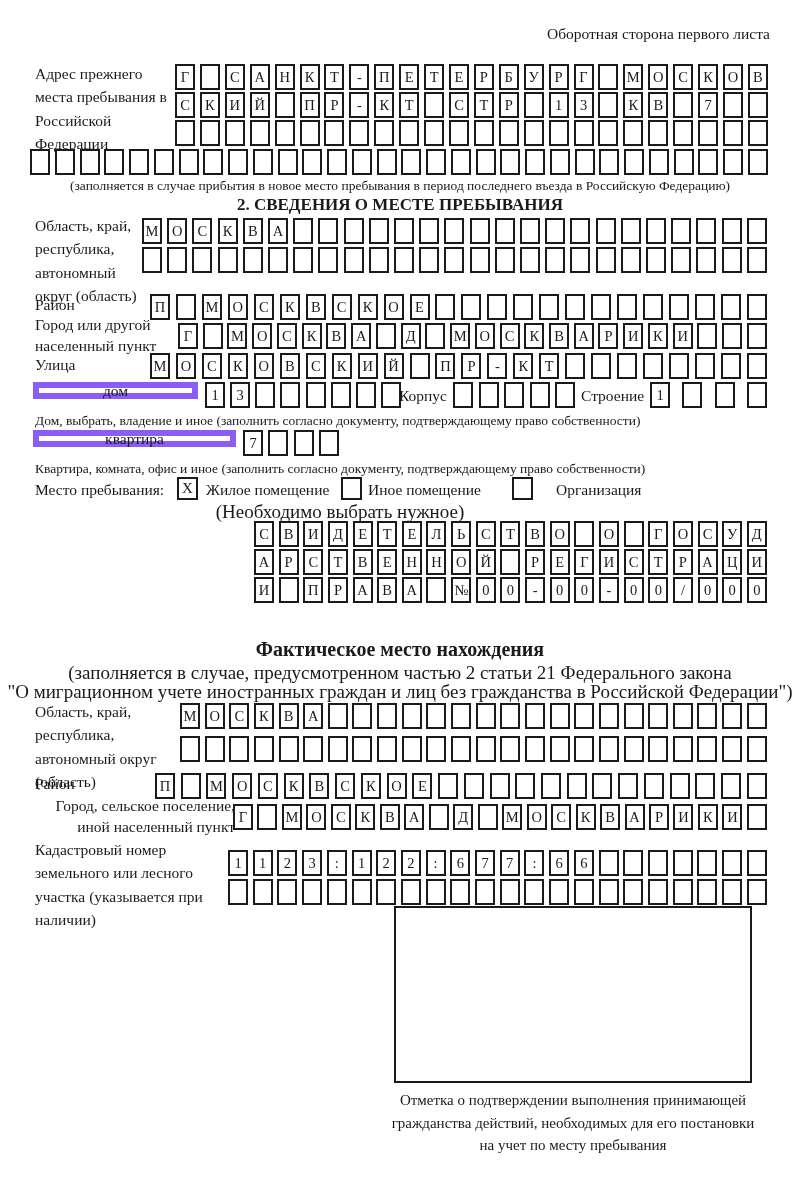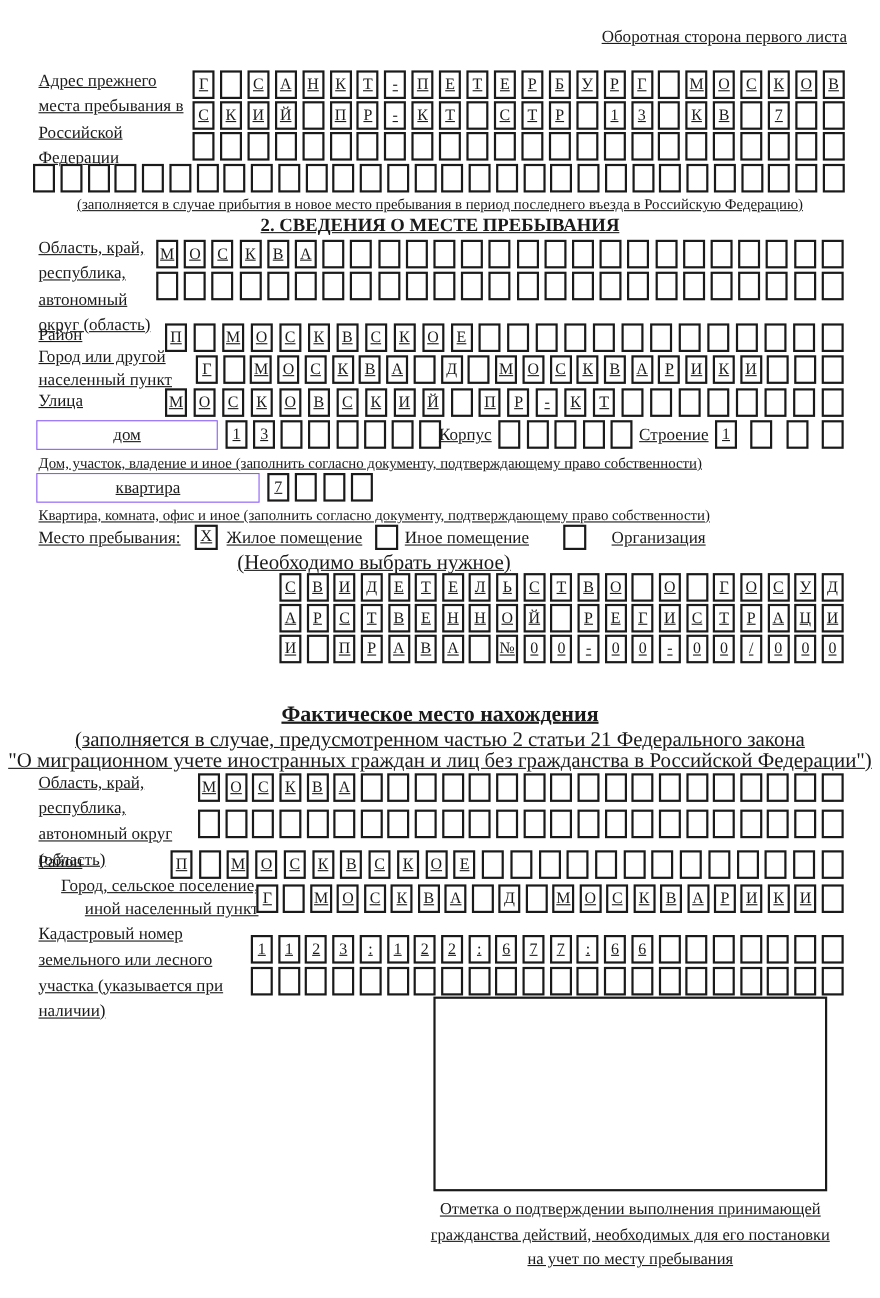--- a/index.html
+++ b/index.html
@@ -1,35 +1,35 @@
 <!DOCTYPE html>
 <html><head>
 <meta charset="utf-8">
 <style>
   html,body { margin:0; padding:0; background:#e8e8e8; }
   .page {
     position:relative; width:800px; height:1180px; margin:0 auto;
     background:#ffffff; color:#1a1a1a;
     font-family:"Liberation Serif", serif;
   }
-  .abs { position:absolute;text-decoration:underline; }
+  .abs { position:absolute; }
   .lbl { font-size:15.5px; line-height:1.5; }
   .small { font-size:13.5px; }
   .mid { font-size:19px; }
   .center { text-align:center; }
   .bold { font-weight:bold; }
   .cells { display:flex; justify-content:space-between; }
   .cell {
     flex:0 0 20px; width:20px; height:26px; box-sizing:border-box;
     border:2px solid #1a1a1a; background:#fff;
     display:inline-flex; align-items:center; justify-content:center;
     font-size:14.5px; line-height:1;
   }
   .wbox {
-    box-sizing:border-box; border:1px solid #8b5cf6; height:27px;
+    box-sizing:border-box; border:6px solid #8b5cf6; height:17px;
     display:flex; align-items:center; justify-content:center; font-size:15.5px;
   }
   .checkbox {
     box-sizing:border-box; width:21px; height:23px; border:2px solid #1a1a1a;
     display:inline-flex; align-items:center; justify-content:center; font-size:15px;
   }
   .stampbox { box-sizing:border-box; border:2px solid #1a1a1a; background:#fff; }
   .capline { font-size:15px; line-height:22.5px; }
 </style>
 </head>
@@ -313,21 +313,21 @@
       <span class="cell"></span>
       <span class="cell"></span>
     </div>
   <div class="abs lbl" style="top:384px; left:581px;">Строение</div>
   <div class="abs cells" style="top:382px; left:650px; width:117px;">
       <span class="cell">1</span>
       <span class="cell"></span>
       <span class="cell"></span>
       <span class="cell"></span>
     </div>
-  <div class="abs small" style="top:413px; left:35px; width:745px;">Дом, участок, владение и иное (заполнить согласно документу, подтверждающему право собственности)</div>
+  <div class="abs small" style="top:413px; left:35px; width:745px;">Дом, выбрать, владение и иное (заполнить согласно документу, подтверждающему право собственности)</div>
 
   <div class="abs wbox" style="top:430px; left:33px; width:203px;">квартира</div>
   <div class="abs cells" style="top:430px; left:243px; width:96px;">
       <span class="cell">7</span>
       <span class="cell"></span>
       <span class="cell"></span>
       <span class="cell"></span>
     </div>
   <div class="abs small" style="top:461px; left:35px; width:745px;">Квартира, комната, офис и иное (заполнить согласно документу, подтверждающему право собственности)</div>
 

